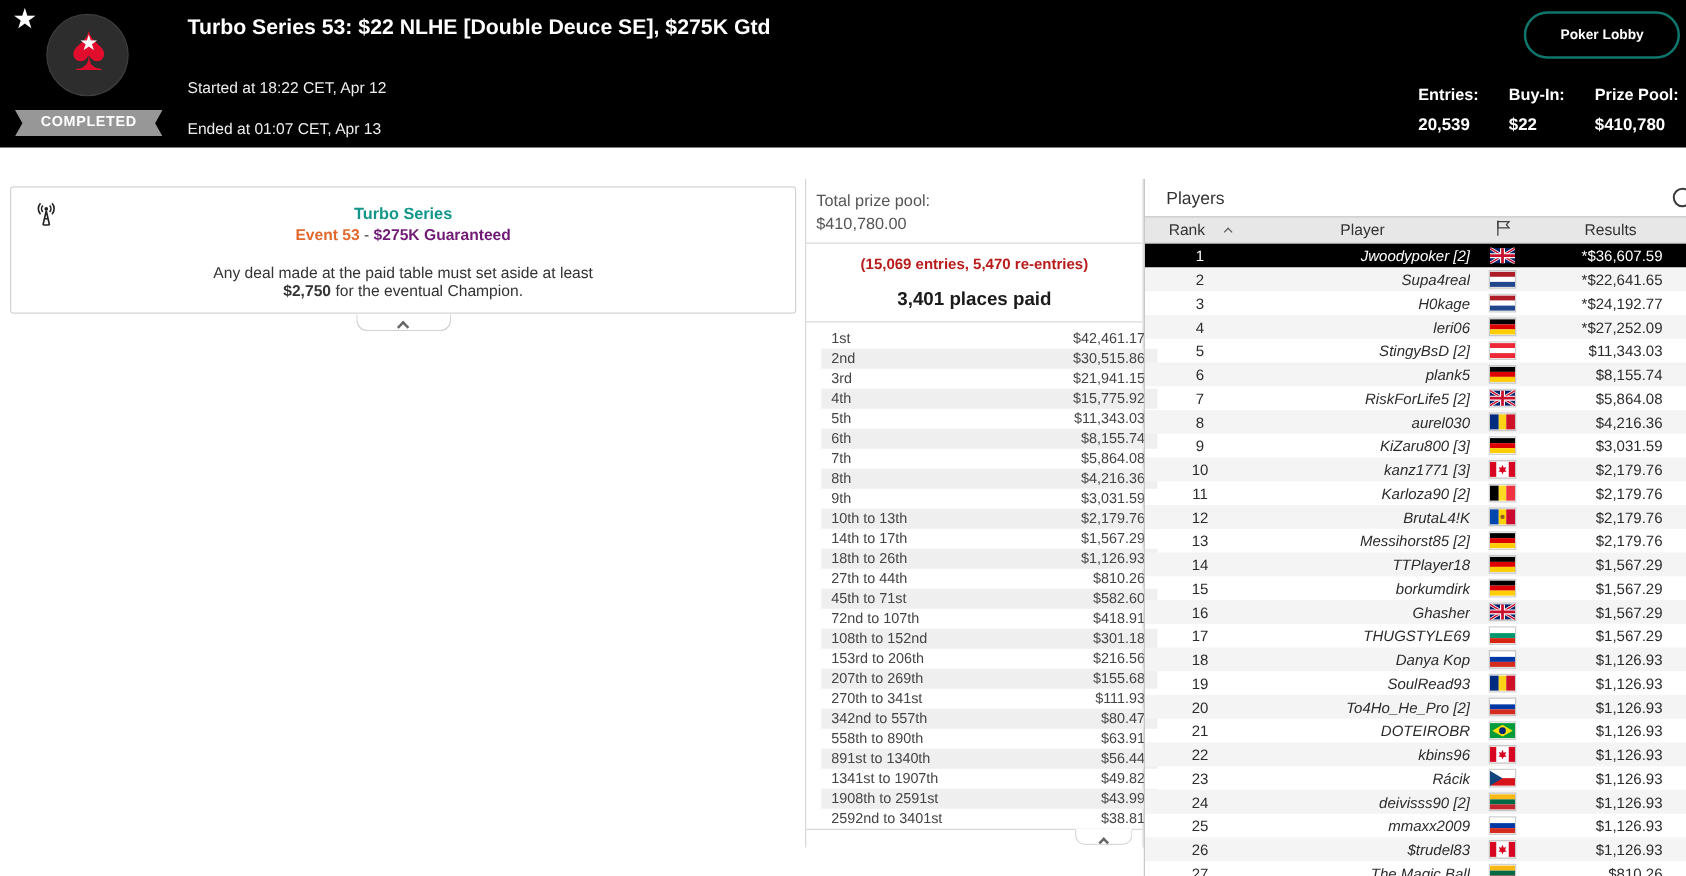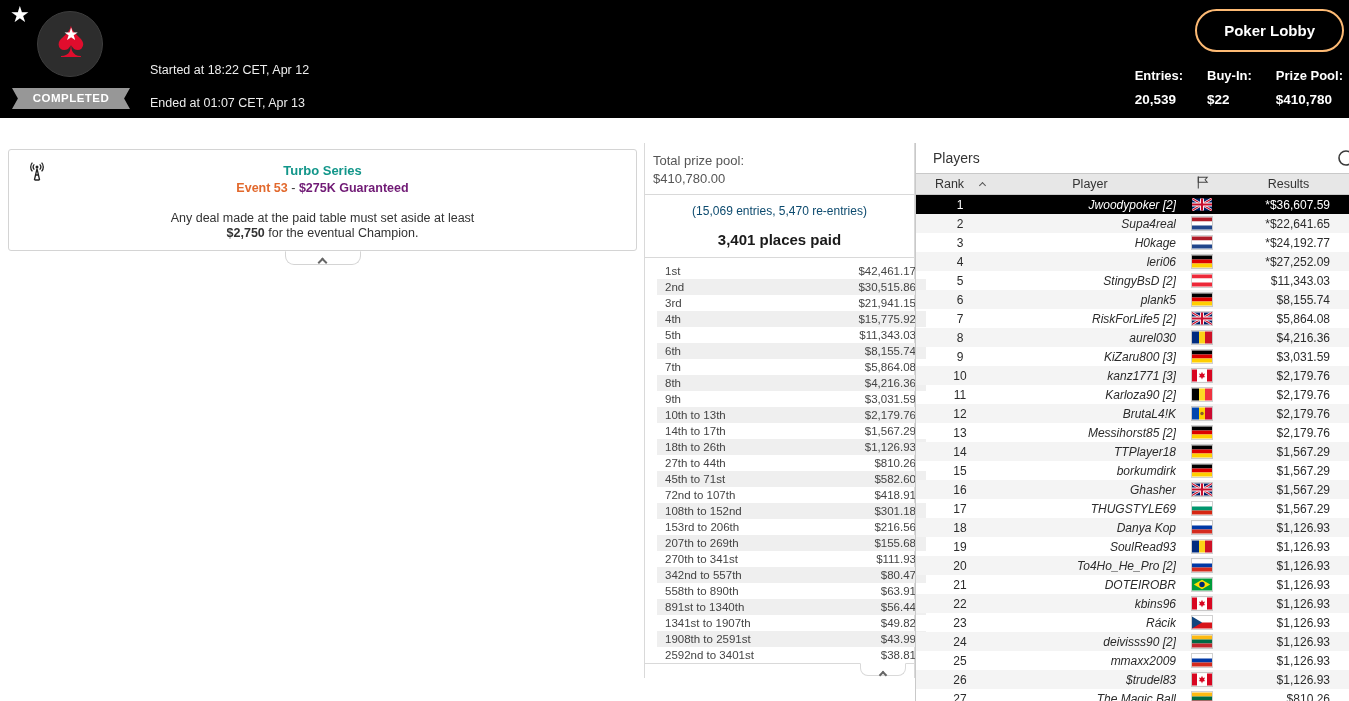--- a/index.html
+++ b/index.html
@@ -18,22 +18,22 @@
                  font-size:52px; color:#e00d2d; line-height:66px; }
   .logo .spade-star { position:absolute; left:0; top:14px; width:66px; text-align:center;
                  font-size:17px; color:#fff; line-height:17px; }
   .ribbon { position:absolute; left:12px; top:88px; width:118px; height:21px; background:#979797;
             color:#fff; font-size:11.5px; font-weight:bold; letter-spacing:.5px;
             text-align:center; line-height:21px;
             clip-path:polygon(0 0,100% 0,95% 50%,100% 100%,0 100%,5% 50%); }
   .t-title { position:absolute; left:150px; top:12px; color:#fff; font-size:17px; font-weight:bold; }
   .t-sub1 { position:absolute; left:150px; top:63px; color:#ededed; font-size:12.5px; }
   .t-sub2 { position:absolute; left:150px; top:96px; color:#ededed; font-size:12.5px; }
-  .lobby-btn { position:absolute; right:5px; top:9px; padding:11px 27px; border:2px solid #fdba74;
-               border-radius:24px; background:transparent; color:#fff; font-size:15px;
+  .lobby-btn { position:absolute; right:5px; top:9px; padding:11px 27px; border:2px solid #0f766e;
+               border-radius:24px; background:transparent; color:#fff; font-size:11px;
                font-weight:bold; font-family:inherit; cursor:pointer; }
   .stats { position:absolute; right:6px; top:68px; display:grid;
            grid-template-columns:auto auto auto; column-gap:24px; row-gap:9px; }
   .stats .lbl { color:#fff; font-size:13px; font-weight:600; }
   .stats .val { color:#fff; font-size:13.5px; font-weight:bold; }
 
   
   .tabbar { position:absolute; left:0; top:118px; width:1349px; height:25px; background:#2b2b2b;
             display:flex; }
   .tab { flex:1; text-align:center; font-size:13px; color:#b9b9b9; line-height:22px; cursor:pointer; }
@@ -67,21 +67,21 @@
             background:#1795c0; color:#fff; font-size:10px; font-weight:bold; font-style:italic;
             text-align:center; line-height:14px; vertical-align:middle; cursor:pointer; }
   .info-i::after { content:"i"; }
 
   
   .prize { position:absolute; left:644px; top:0; width:271px; height:535px;
            border-left:1px solid #d9d9d9; border-right:1px solid #d9d9d9; }
   .prize-sec1 { height:52px; border-bottom:1px solid #d9d9d9; padding:9px 8px 0 8px;
                 font-size:13px; color:#555; line-height:18px; }
   .prize-sec2 { height:63px; border-bottom:1px solid #d9d9d9; text-align:center; }
-  .prize-note { font-size:12px; color:#0c4a6e; padding-top:9px; }
+  .prize-note { font-size:12px; color:#b91c1c; padding-top:9px;font-weight:bold; }
   .prize-places { font-size:15px; font-weight:bold; color:#1a1a1a; padding-top:13px; }
   .payout-list { position:absolute; left:12px; top:120px; width:100%; }
   .payout-row { display:flex; height:16px; font-size:11.5px; color:#444; line-height:16px; }
   .payout-row.alt { background:#efefef; }
   .payout-row .place { padding-left:8px; }
   .payout-row .amount { margin-left:auto; padding-right:10px; }
   .prize-bottom { position:absolute; left:0; top:520px; width:100%; border-top:1px solid #d9d9d9; }
   .prize-collapse { position:absolute; right:8px; top:0; width:46px; height:13px; background:#fff;
                     border:1px solid #d9d9d9; border-top:1px solid #fff;
                     border-radius:0 0 8px 8px; text-align:center; margin-top:-1px; cursor:pointer; }
@@ -117,20 +117,21 @@
 
 <div class="frame">
 
   <header class="topbar">
     <span class="fav-star">★</span>
     <div class="logo">
       <div class="spade">♠</div>
       <div class="spade-star">★</div>
     </div>
     <div class="ribbon">COMPLETED</div>
+    <div class="t-title">Turbo Series 53: $22 NLHE [Double Deuce SE], $275K Gtd</div>
     <div class="t-sub1">Started at 18:22 CET, Apr 12</div>
     <div class="t-sub2">Ended at 01:07 CET, Apr 13</div>
     <button class="lobby-btn">Poker Lobby</button>
     <div class="stats">
       <span class="lbl">Entries:</span>
       <span class="lbl">Buy-In:</span>
       <span class="lbl">Prize Pool:</span>
       <span class="val">20,539</span>
       <span class="val">$22</span>
       <span class="val">$410,780</span>

